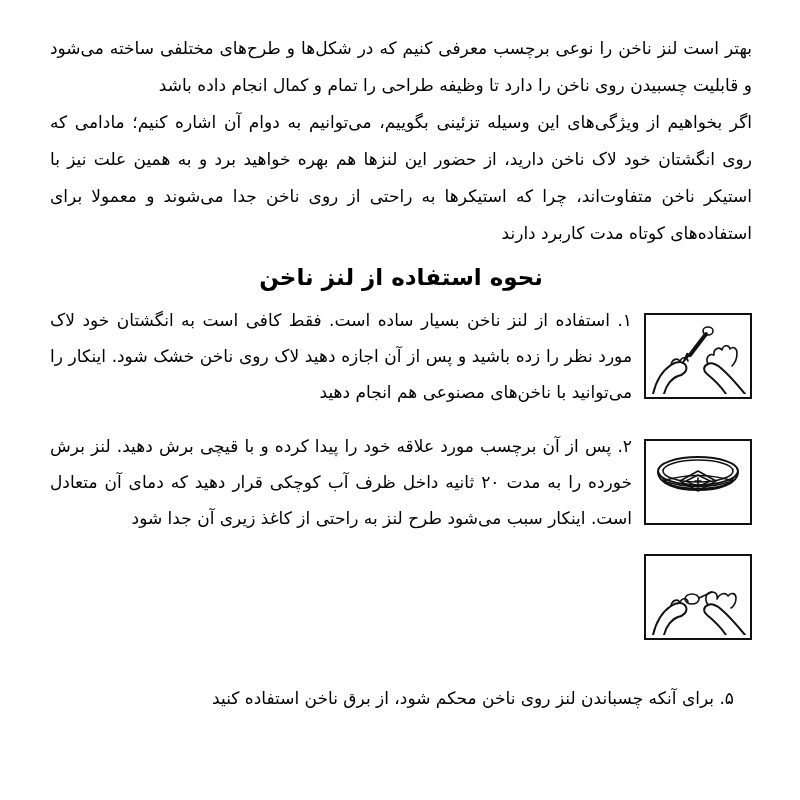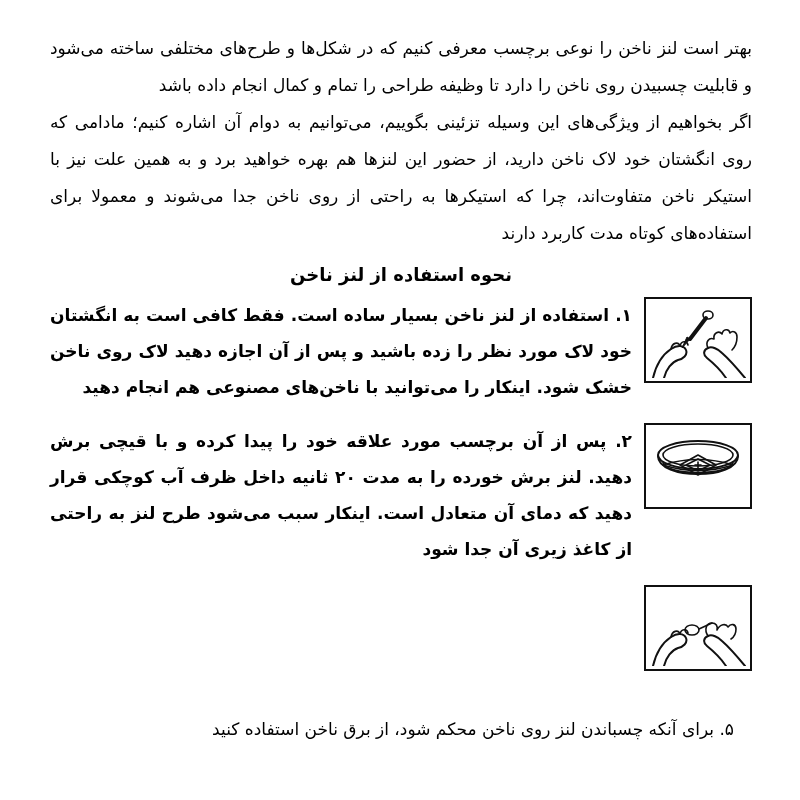--- a/index.html
+++ b/index.html
@@ -15,30 +15,30 @@
 
   .intro p {
     font-size: 17px;
     line-height: 37px;
     text-align: justify;
     margin: 0;
   }
 
   h1.article-title {
     text-align: center;
-    font-size: 18px;
+    font-size: 23px;
     font-weight: bold;
     margin: 12px 0 12px 0;
     letter-spacing: 0;
   }
 
   .step-row {
     display: flex;
+    align-items: center;
     margin-bottom: 18px;
-    font-weight: bold;
   }
   .fig-frame {
     flex: 0 0 auto;
     width: 108px;
     height: 86px;
     border: 2.5px solid #101010;
     background: #ffffff;
     display: flex;
     align-items: center;
     justify-content: center;

